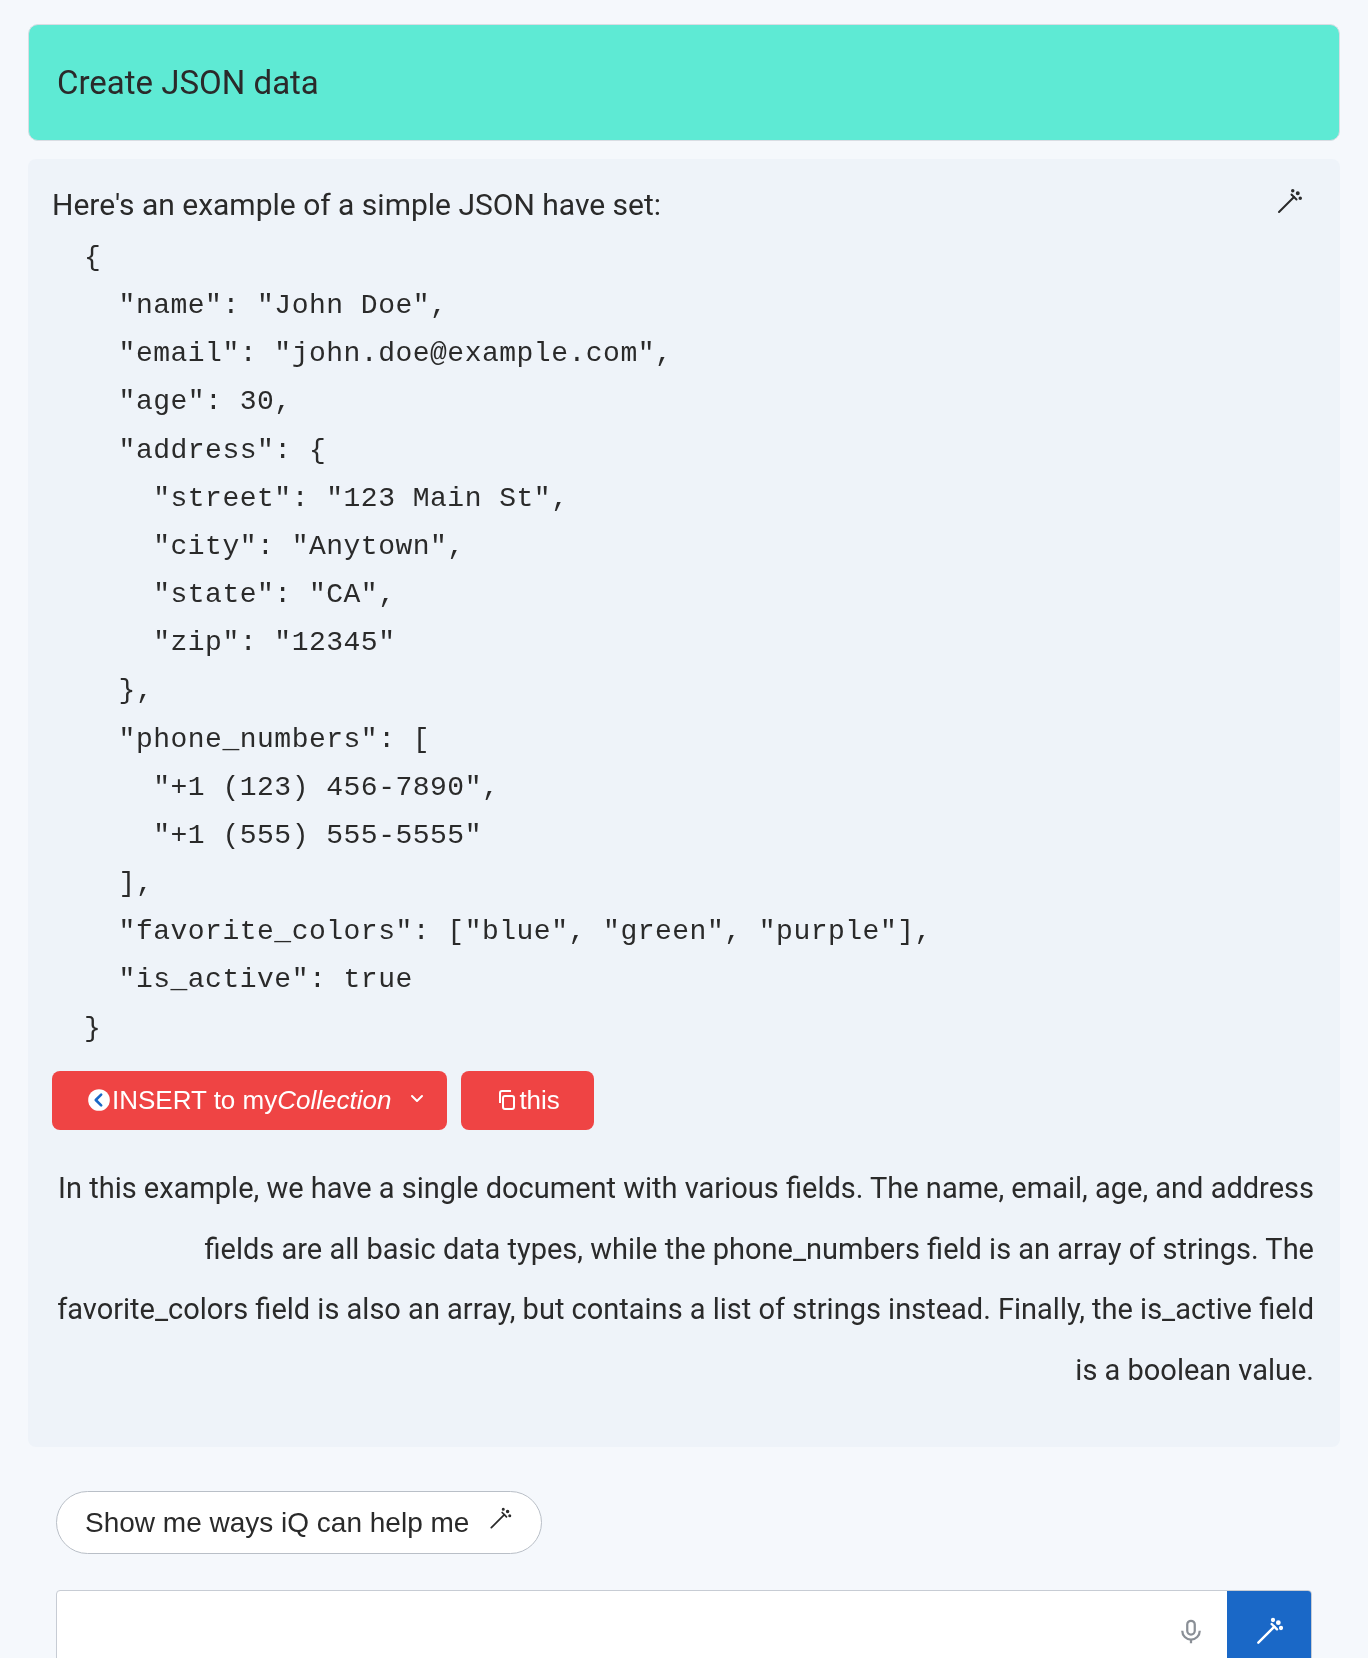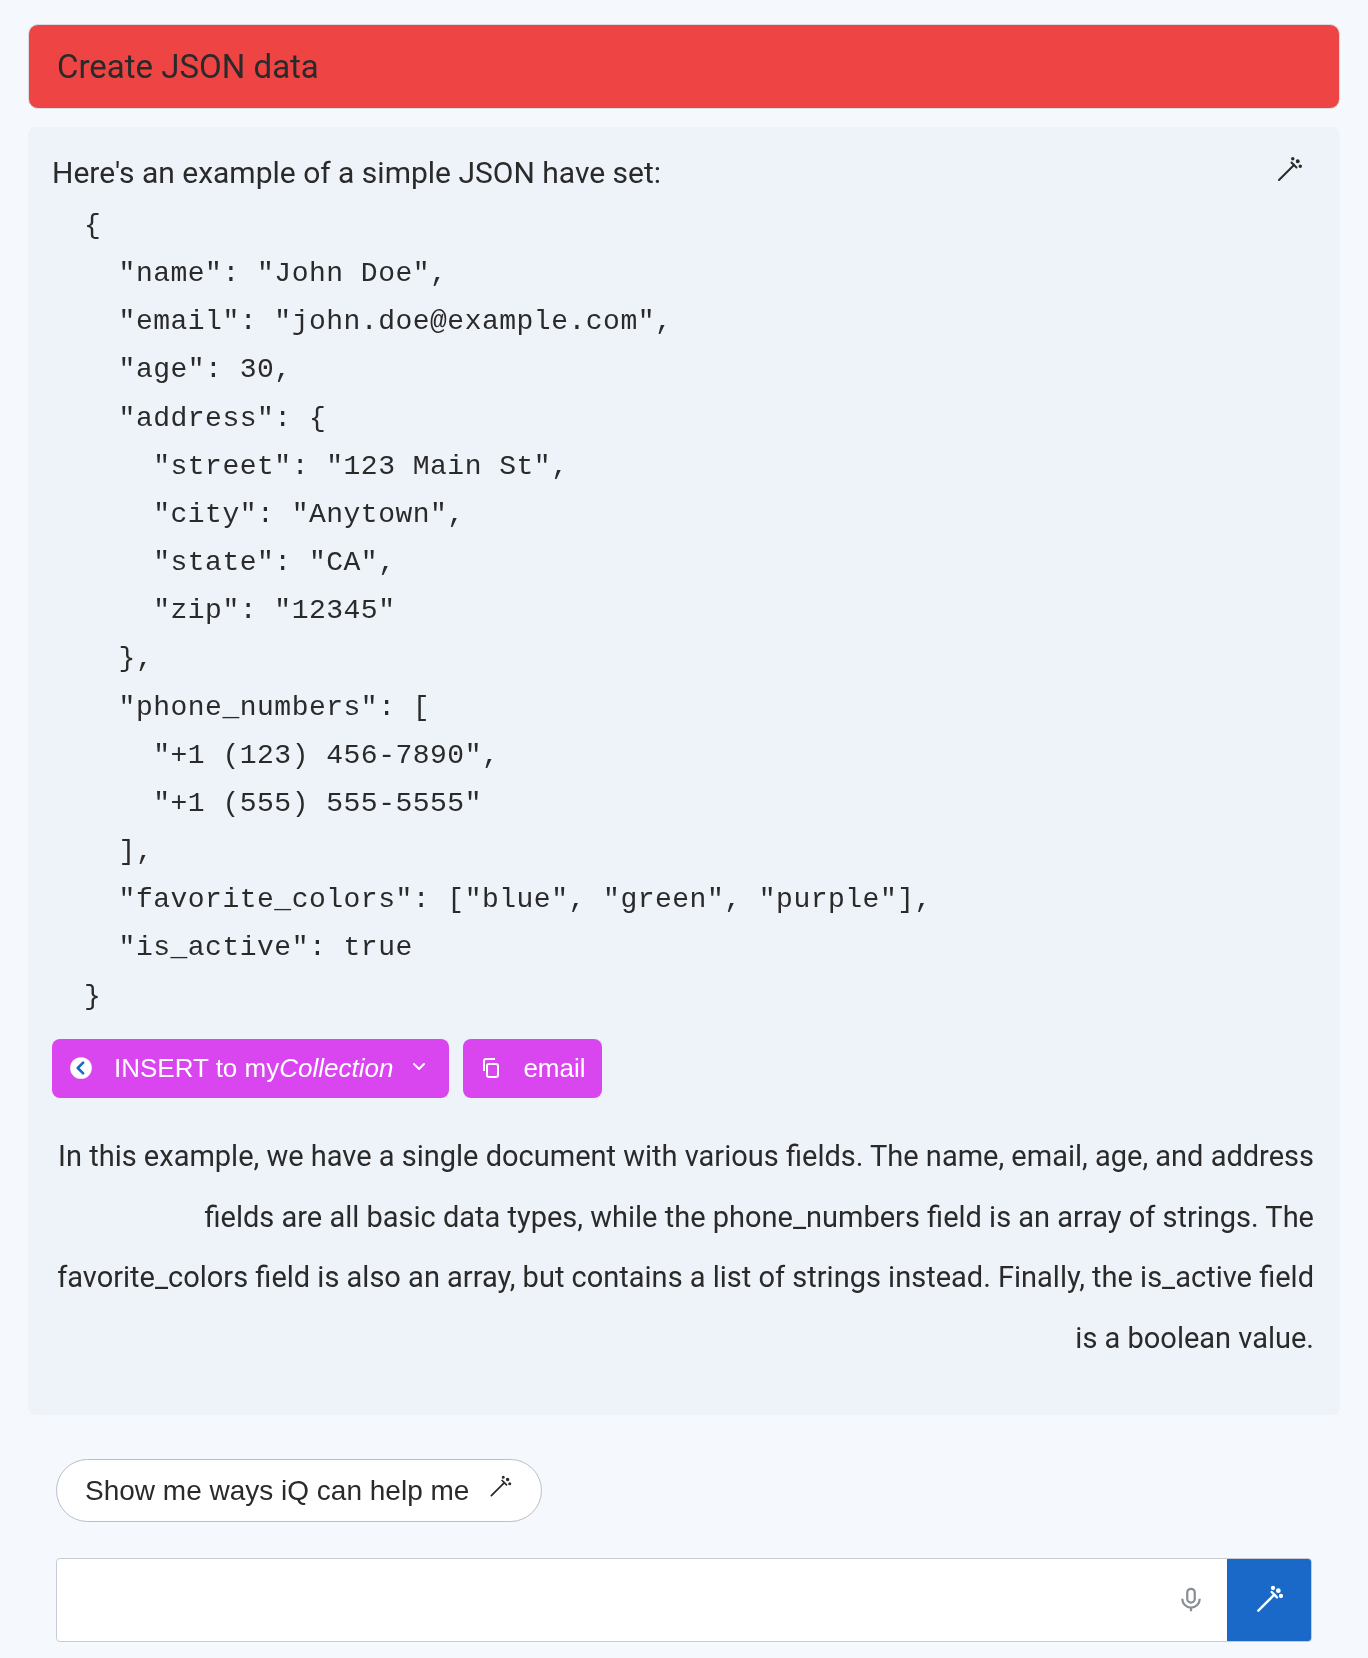--- a/index.html
+++ b/index.html
@@ -7,24 +7,24 @@
     width: 1368px;
     height: 1658px;
     font-family: -apple-system, BlinkMacSystemFont, "Segoe UI", Roboto, Helvetica, Arial, sans-serif;
     background: #f5f8fc;
     color: #222;
   }
   .page {
     padding: 24px 28px 0 28px;
   }
   .title-card {
-    background: #ef4444;
+    background: #5eead4;
     border: 1px solid #d9dde3;
     border-radius: 10px;
-    padding: 22px 28px;
+    padding: 38px 28px;
     font-size: 33px;
     font-weight: 400;
     color: #2a2a2a;
     margin-bottom: 18px;
   }
   .response-area {
     background: #eef3f9;
     border-radius: 8px;
     padding: 28px 24px 10px 24px;
     position: relative;
@@ -55,26 +55,26 @@
     letter-spacing: 0.5px;
   }
   .action-row {
     display: flex;
     gap: 14px;
     margin: 8px 0 28px 0;
   }
   .btn {
     display: inline-flex;
     align-items: center;
-    gap: 20px;
-    background: #d946ef;
+    gap: 0;
+    background: #ef4444;
     color: #fff;
     border: none;
     border-radius: 8px;
-    padding: 14px 16px;
+    padding: 14px 34px;
     font-size: 26px;
     font-weight: 500;
     cursor: pointer;
   }
   .btn-insert {
     padding-right: 56px;
     position: relative;
   }
   .btn-insert .chev {
     position: absolute;
@@ -212,21 +212,21 @@
         </span>
       </button>
 
       <button class="btn">
         <span class="icon">
           <svg width="24" height="24" viewBox="0 0 24 24" fill="none" stroke="#ffffff" stroke-width="2">
             <rect x="8" y="8" width="11" height="13" rx="2"></rect>
             <path d="M5 15 V5 a2 2 0 0 1 2-2 h9"></path>
           </svg>
         </span>
-        <span>email</span>
+        <span>this</span>
       </button>
     </div>
 
     <div class="explanation">In this example, we have a single document with various fields. The name, email, age, and address fields are all basic data types, while the phone_numbers field is an array of strings. The favorite_colors field is also an array, but contains a list of strings instead. Finally, the is_active field is a boolean value.</div>
 
   </div>
 
   <div class="suggestion-row">
     <button class="chip">
       <span>Show me ways iQ can help me</span>

